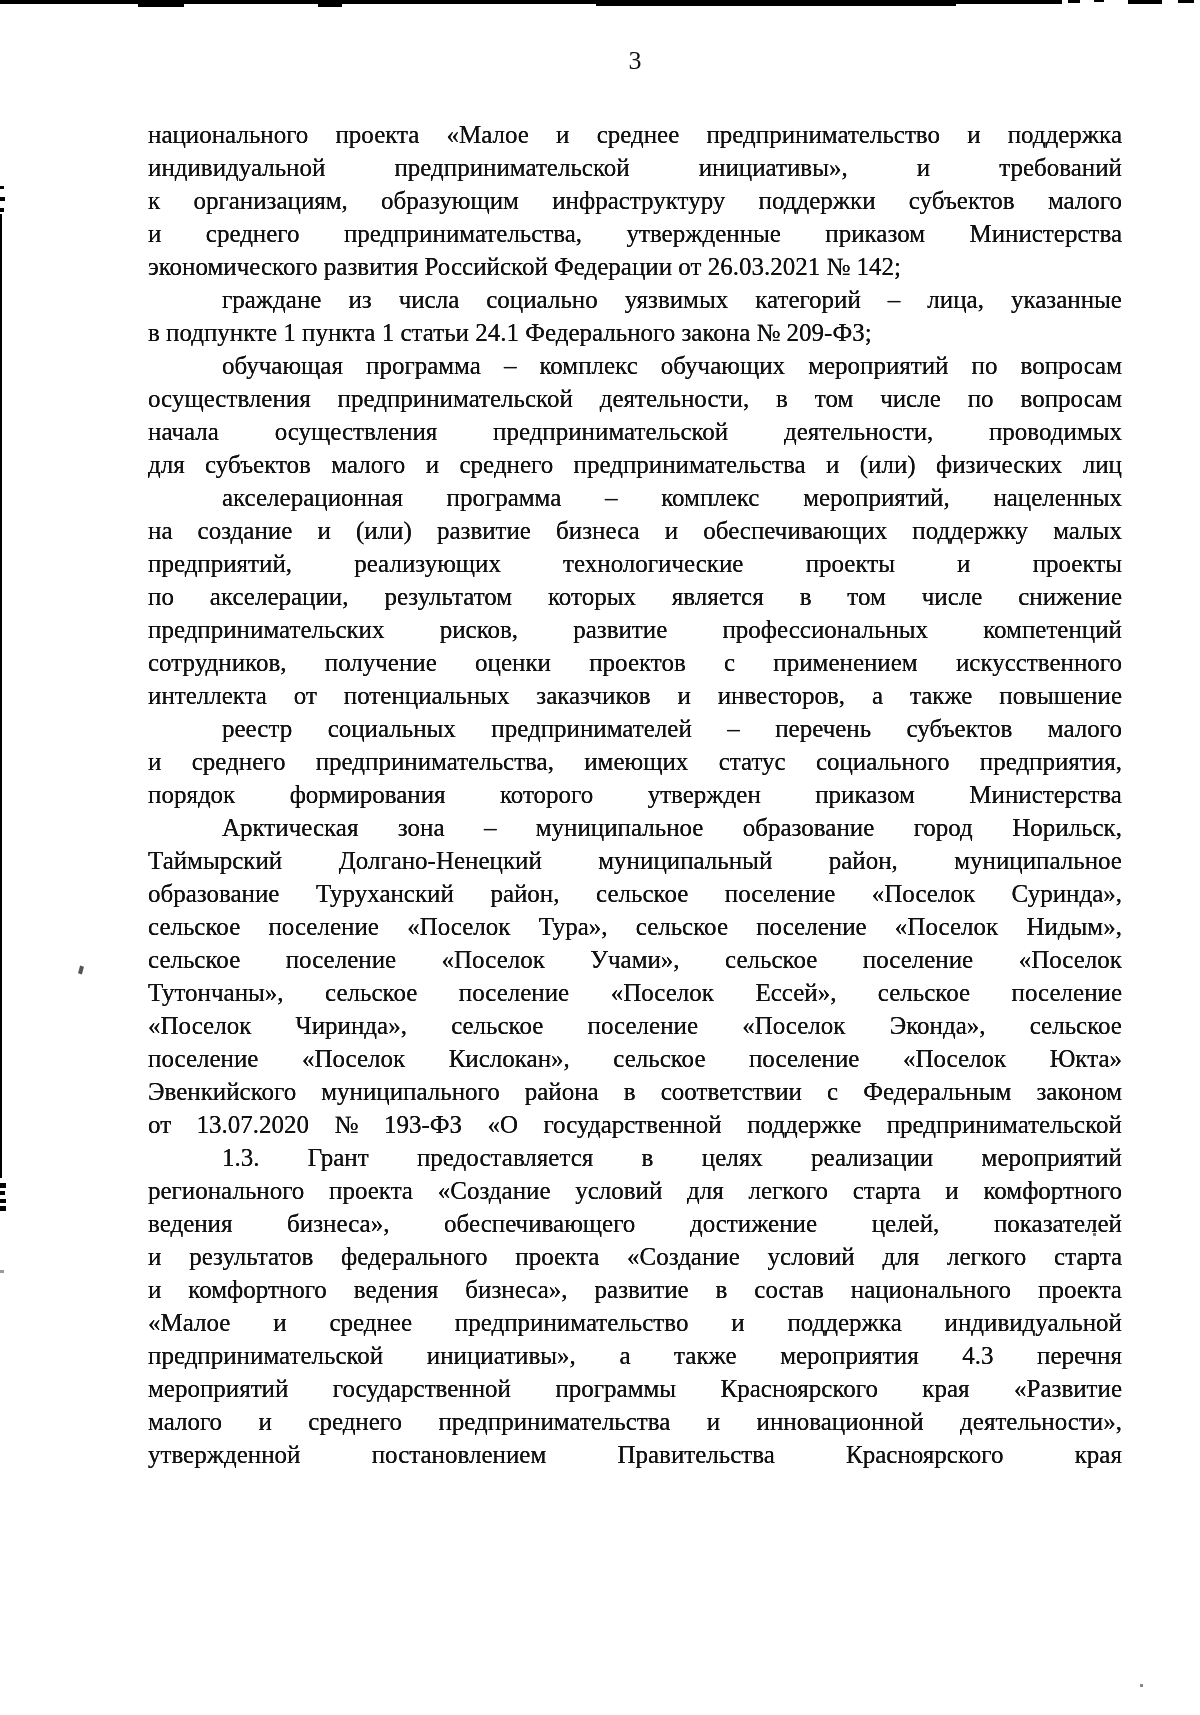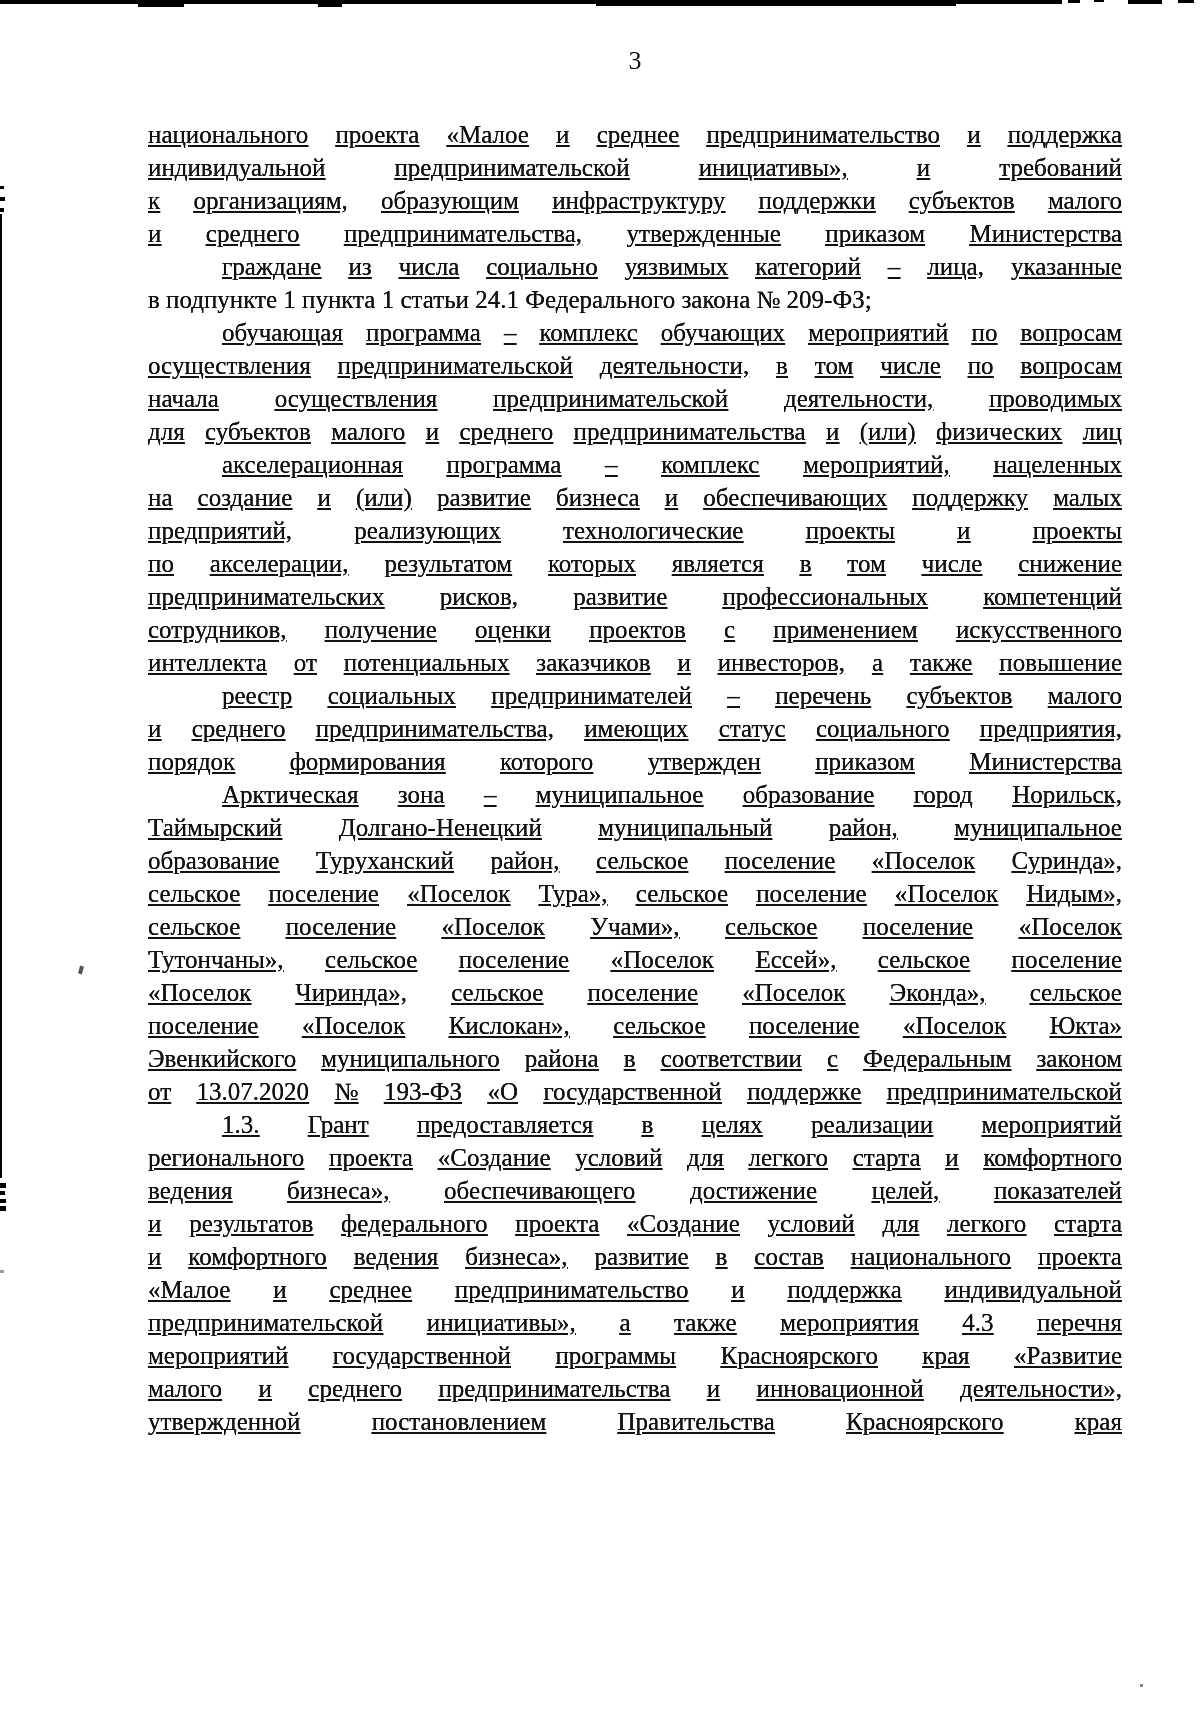--- a/index.html
+++ b/index.html
@@ -53,21 +53,20 @@
   }
   .line {
     height: 33px;
     line-height: 33px;
     white-space: nowrap;
     text-shadow: 0 0 0.5px #000;
   }
   .line.just {
     display: flex;
     justify-content: space-between;
-    text-decoration: underline;
   }
   .line.just span { flex: 0 0 auto; white-space: pre; }
   .line.indent { padding-left: 74px; }
 </style>
 </head>
 <body>
 
 <div class="page">
 
   <div class="artifact top-bar"></div>
@@ -121,20 +120,21 @@
         <span>малого</span>
       </div>
       <div class="line just">
         <span>и</span>
         <span>среднего</span>
         <span>предпринимательства,</span>
         <span>утвержденные</span>
         <span>приказом</span>
         <span>Министерства</span>
       </div>
+      <div class="line">экономического развития Российской Федерации от 26.03.2021 № 142;</div>
       <div class="line indent just">
         <span>граждане</span>
         <span>из</span>
         <span>числа</span>
         <span>социально</span>
         <span>уязвимых</span>
         <span>категорий</span>
         <span>–</span>
         <span>лица,</span>
         <span>указанные</span>

